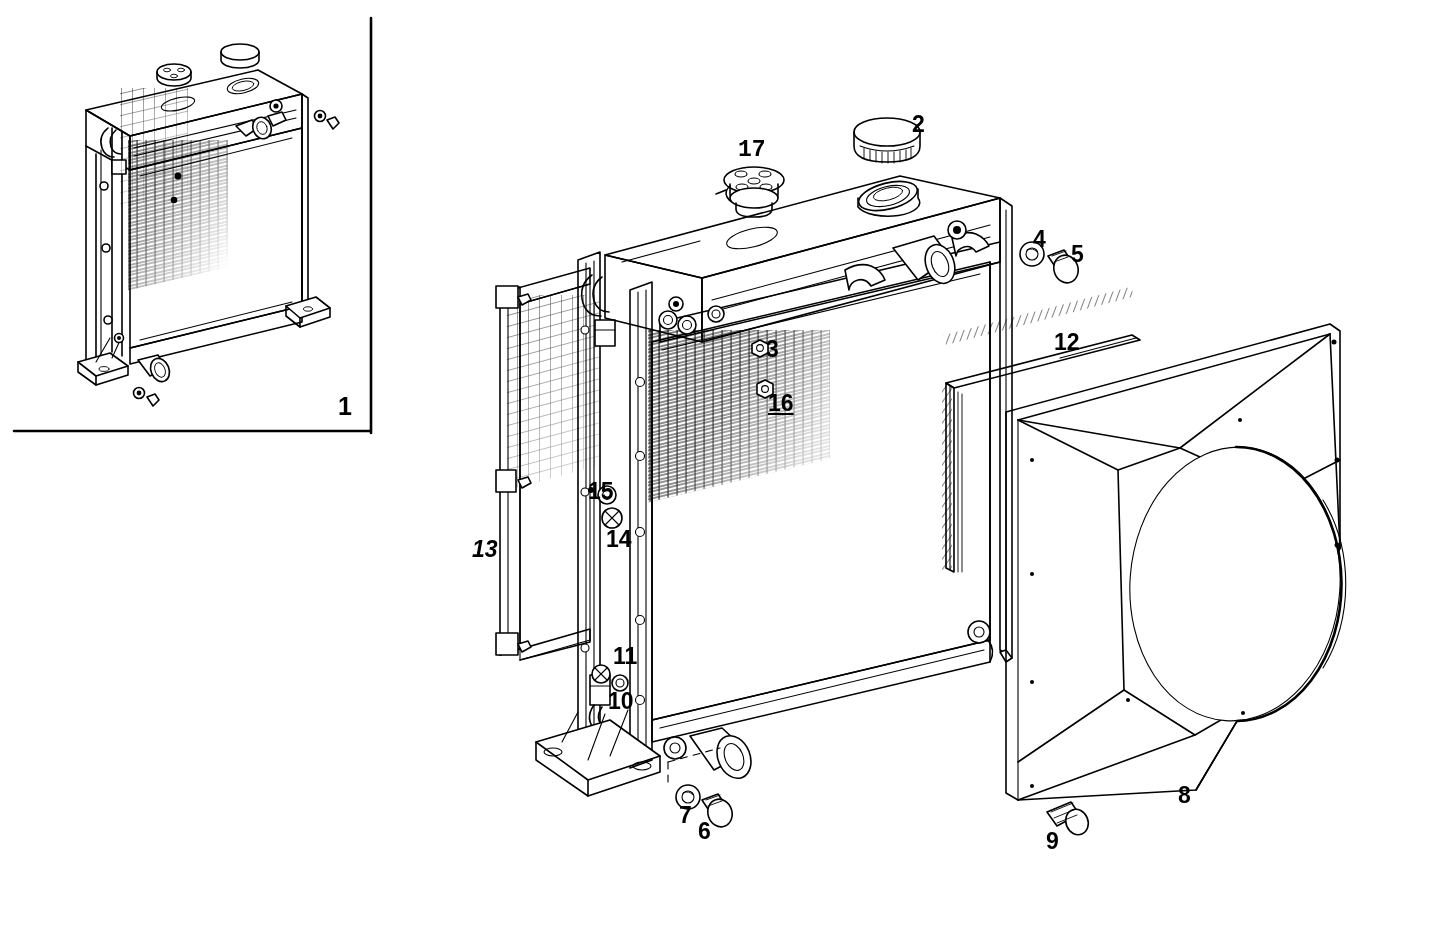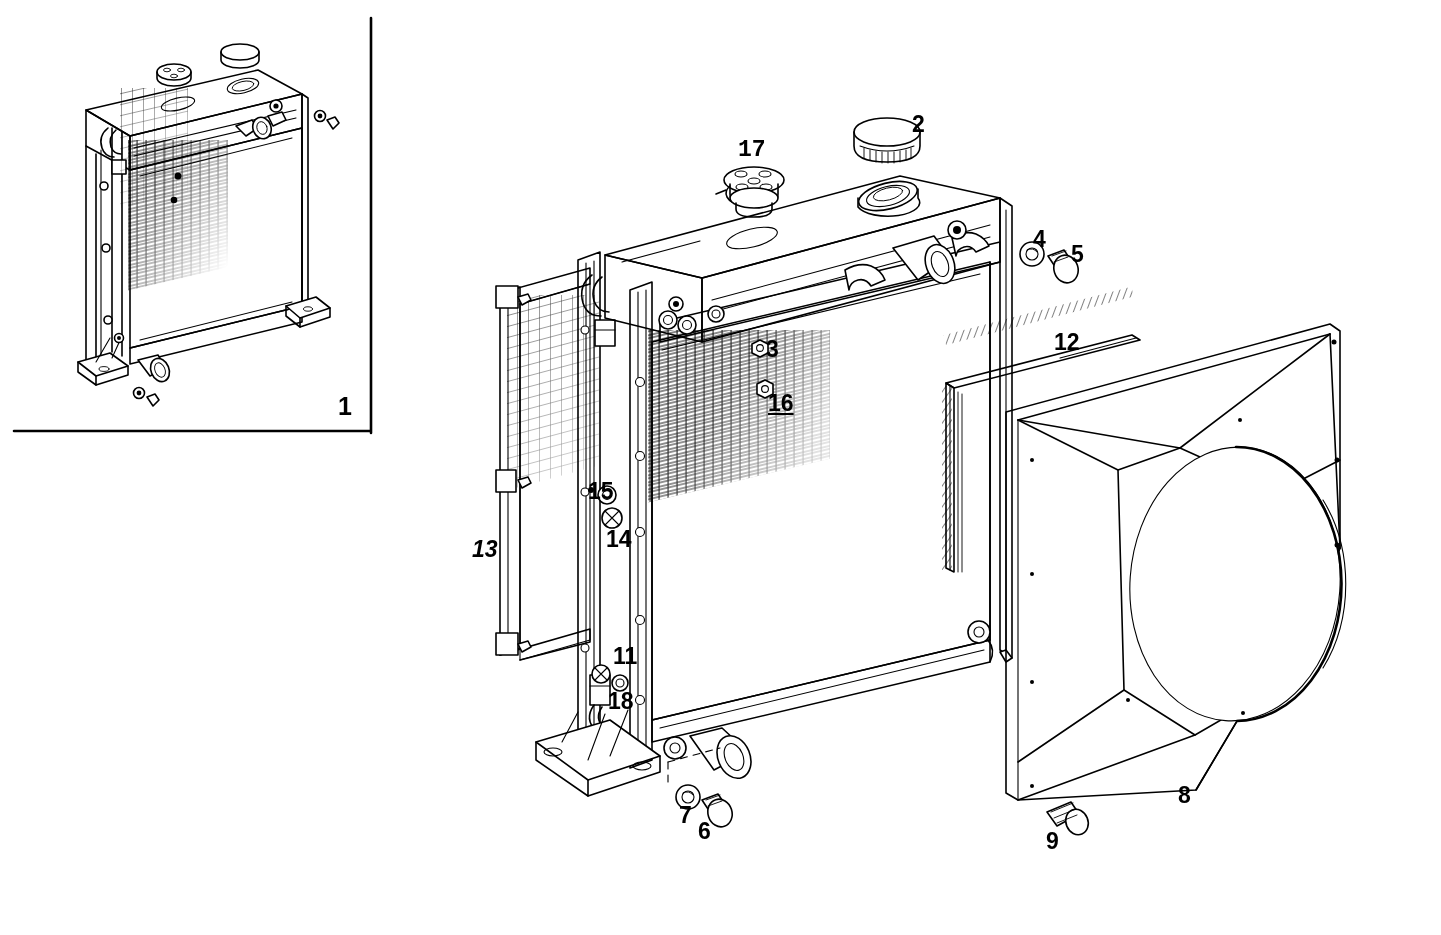--- a/index.html
+++ b/index.html
@@ -450,21 +450,21 @@
 
   <div class="callout big" style="left:338px; top:394px;">1</div>
   <div class="callout" style="left:912px; top:113px;">2</div>
   <div class="callout" style="left:766px; top:338px;">3</div>
   <div class="callout" style="left:1033px; top:228px;">4</div>
   <div class="callout" style="left:1071px; top:243px;">5</div>
   <div class="callout" style="left:698px; top:820px;">6</div>
   <div class="callout" style="left:679px; top:804px;">7</div>
   <div class="callout" style="left:1178px; top:784px;">8</div>
   <div class="callout" style="left:1046px; top:830px;">9</div>
-  <div class="callout" style="left:608px; top:690px;">18</div>
+  <div class="callout" style="left:608px; top:690px;">10</div>
   <div class="callout" style="left:593px; top:645px;padding-left:20px;">11</div>
   <div class="callout" style="left:1042px; top:331px;margin-left:12px;">12</div>
   <div class="callout" style="left:472px; top:538px;font-style:italic;">13</div>
   <div class="callout" style="left:606px; top:528px;">14</div>
   <div class="callout" style="left:588px; top:480px;text-align:right;">15</div>
   <div class="callout" style="left:768px; top:392px;text-decoration:underline;">16</div>
   <div class="callout" style="left:738px; top:139px;font-family:Liberation Mono, monospace;">17</div>
 
 </div>
 

